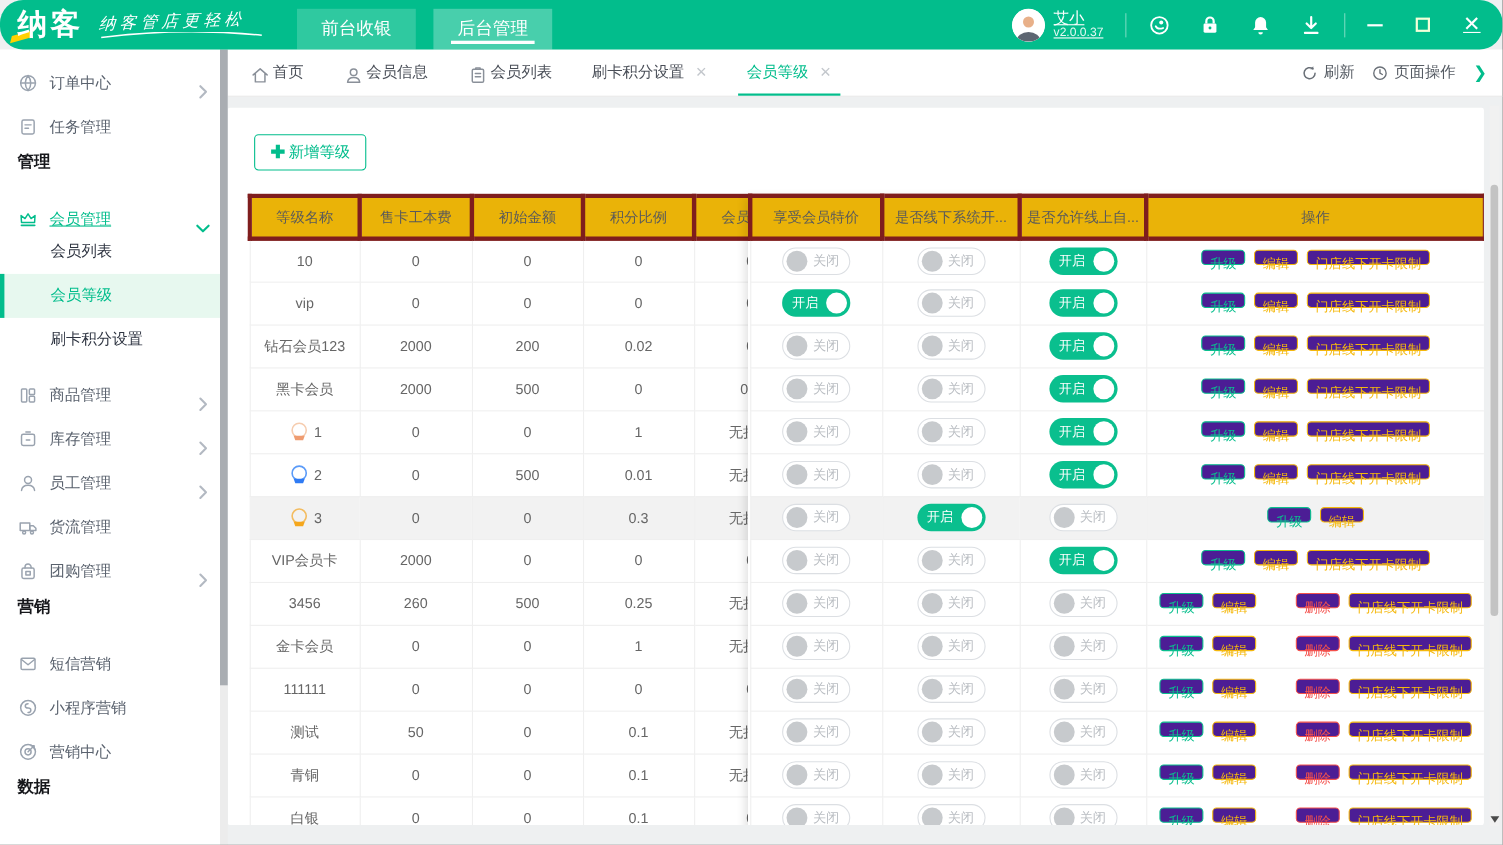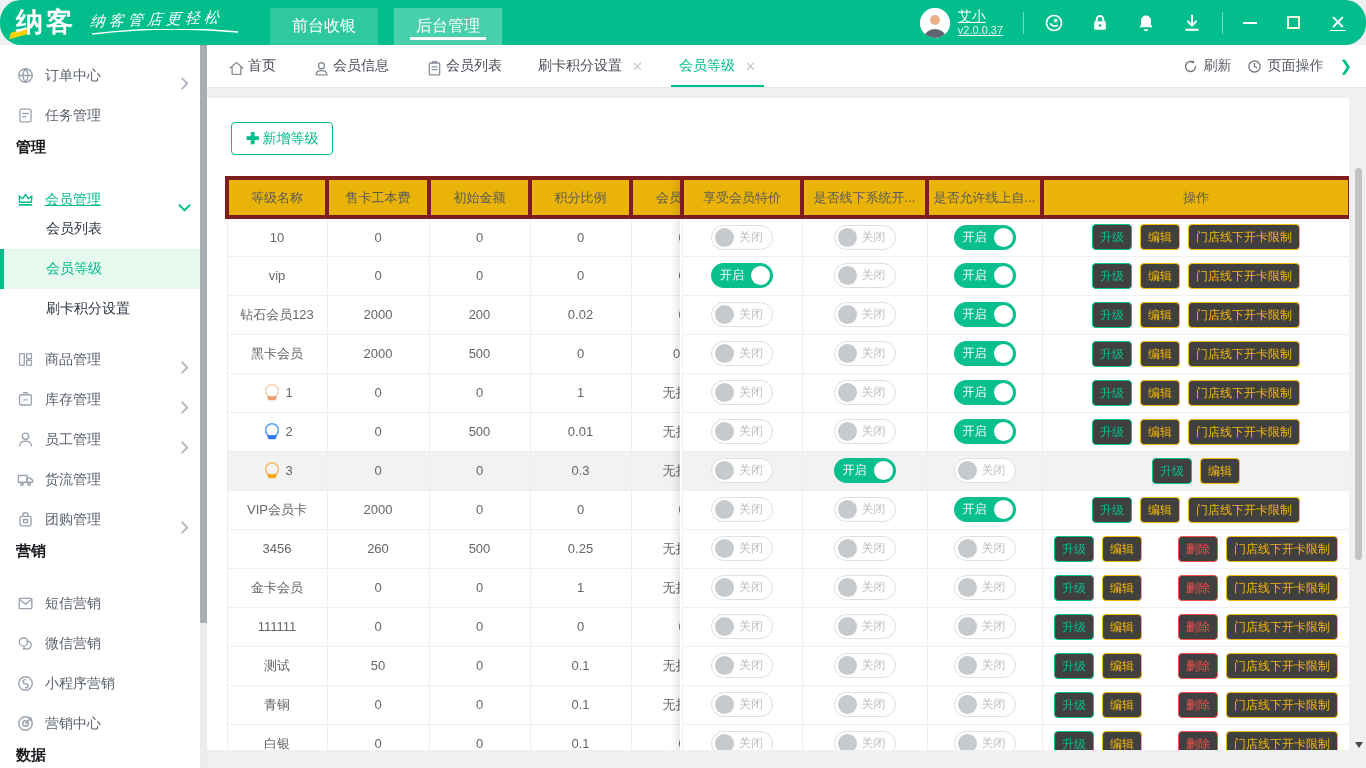--- a/index.html
+++ b/index.html
@@ -89,22 +89,22 @@
 
   .toggle { display:inline-flex; align-items:center; width:62px; height:25px; border-radius:13px;
             cursor:pointer; vertical-align:middle; }
   .toggle.on { background:#0abf8e; justify-content:space-between; padding:0 3px 0 9px; }
   .toggle.on .t-label { color:#fff; font-size:12px; margin-right:5px; }
   .toggle.on .knob { width:19px; height:19px; border-radius:50%; background:#fff; }
   .toggle.off { background:#fff; border:1px solid #dcdfe3; justify-content:flex-start; padding:0 8px 0 3px; }
   .toggle.off .knob { width:19px; height:19px; border-radius:50%; background:#c7cacd; }
   .toggle.off .t-label { color:#b9bdc2; font-size:12px; margin-left:5px; }
 
-  .act-btn { display:inline-block; height:26px; line-height:24px; padding:0 7px; margin:0 4px;
-             border-radius:4px; border:1px solid; background:#404040; font-size:12px; cursor:pointer; }
+  .act-btn { display:inline-block; height:14px; line-height:24px; padding:0 7px; margin:0 4px;
+             border-radius:4px; border:1px solid; background:#4c1d95; font-size:12px; cursor:pointer; }
   .act-upgrade { color:#0abf8e; border-color:#0abf8e; }
   .act-edit    { color:#f5b80c; border-color:#f5b80c; }
   .act-delete  { color:#f4514c; border-color:#f4514c;margin-left:32px; }
   .act-limit   { color:#f5b80c; border-color:#f5b80c; }
 
   
   .v-scroll { position:absolute; top:96px; right:3px; width:9px; height:655px; background:#f1f1f1; z-index:25; }
   .v-scroll .thumb { position:absolute; top:72px; left:1px; width:7px; height:392px; background:#c3c3c3; border-radius:4px; }
   .v-scroll .arrow-down { position:absolute; bottom:3px; left:1px; width:0; height:0;
             border-left:4px solid transparent; border-right:4px solid transparent; border-top:6px solid #4a4a4a; }
@@ -263,27 +263,20 @@
             <path d="M9 5.5 L15.5 12 L9 18.5" stroke-width="2.4"></path>
           </svg></span>
       </div>
       <div class="side-section">营销</div>
       <div class="side-item">
         <span class="s-icon"><svg viewBox="0 0 24 24" width="19" height="19" fill="none" stroke="#9aa3af" stroke-width="1.7" stroke-linecap="round" stroke-linejoin="round">
             <rect x="4" y="5.5" width="16" height="13" rx="1.5"></rect>
             <path d="M4.5 7l7.5 6 7.5-6"></path>
           </svg></span>
         <span>短信营销</span>
-      </div>
-      <div class="side-item">
-        <span class="s-icon"><svg viewBox="0 0 24 24" width="19" height="19" fill="none" stroke="#9aa3af" stroke-width="1.7" stroke-linecap="round" stroke-linejoin="round">
-            <circle cx="9.5" cy="10" r="5.3"></circle>
-            <path d="M13.5 9a5 5 0 11-1.5 9.4L9.5 19l.8-2.3"></path>
-          </svg></span>
-        <span>微信营销</span>
       </div>
       <div class="side-item">
         <span class="s-icon"><svg viewBox="0 0 24 24" width="19" height="19" fill="none" stroke="#9aa3af" stroke-width="1.7" stroke-linecap="round" stroke-linejoin="round">
             <circle cx="12" cy="12" r="8.5"></circle>
             <path d="M12 7.2c-2.3 0-3.2 1.5-3.2 2.7s.9 2.4 3.2 2.4 3.2 1.2 3.2 2.4-0.9 2.7-3.2 2.7"></path>
           </svg></span>
         <span>小程序营销</span>
       </div>
       <div class="side-item">
         <span class="s-icon"><svg viewBox="0 0 24 24" width="19" height="19" fill="none" stroke="#9aa3af" stroke-width="1.7" stroke-linecap="round" stroke-linejoin="round">

